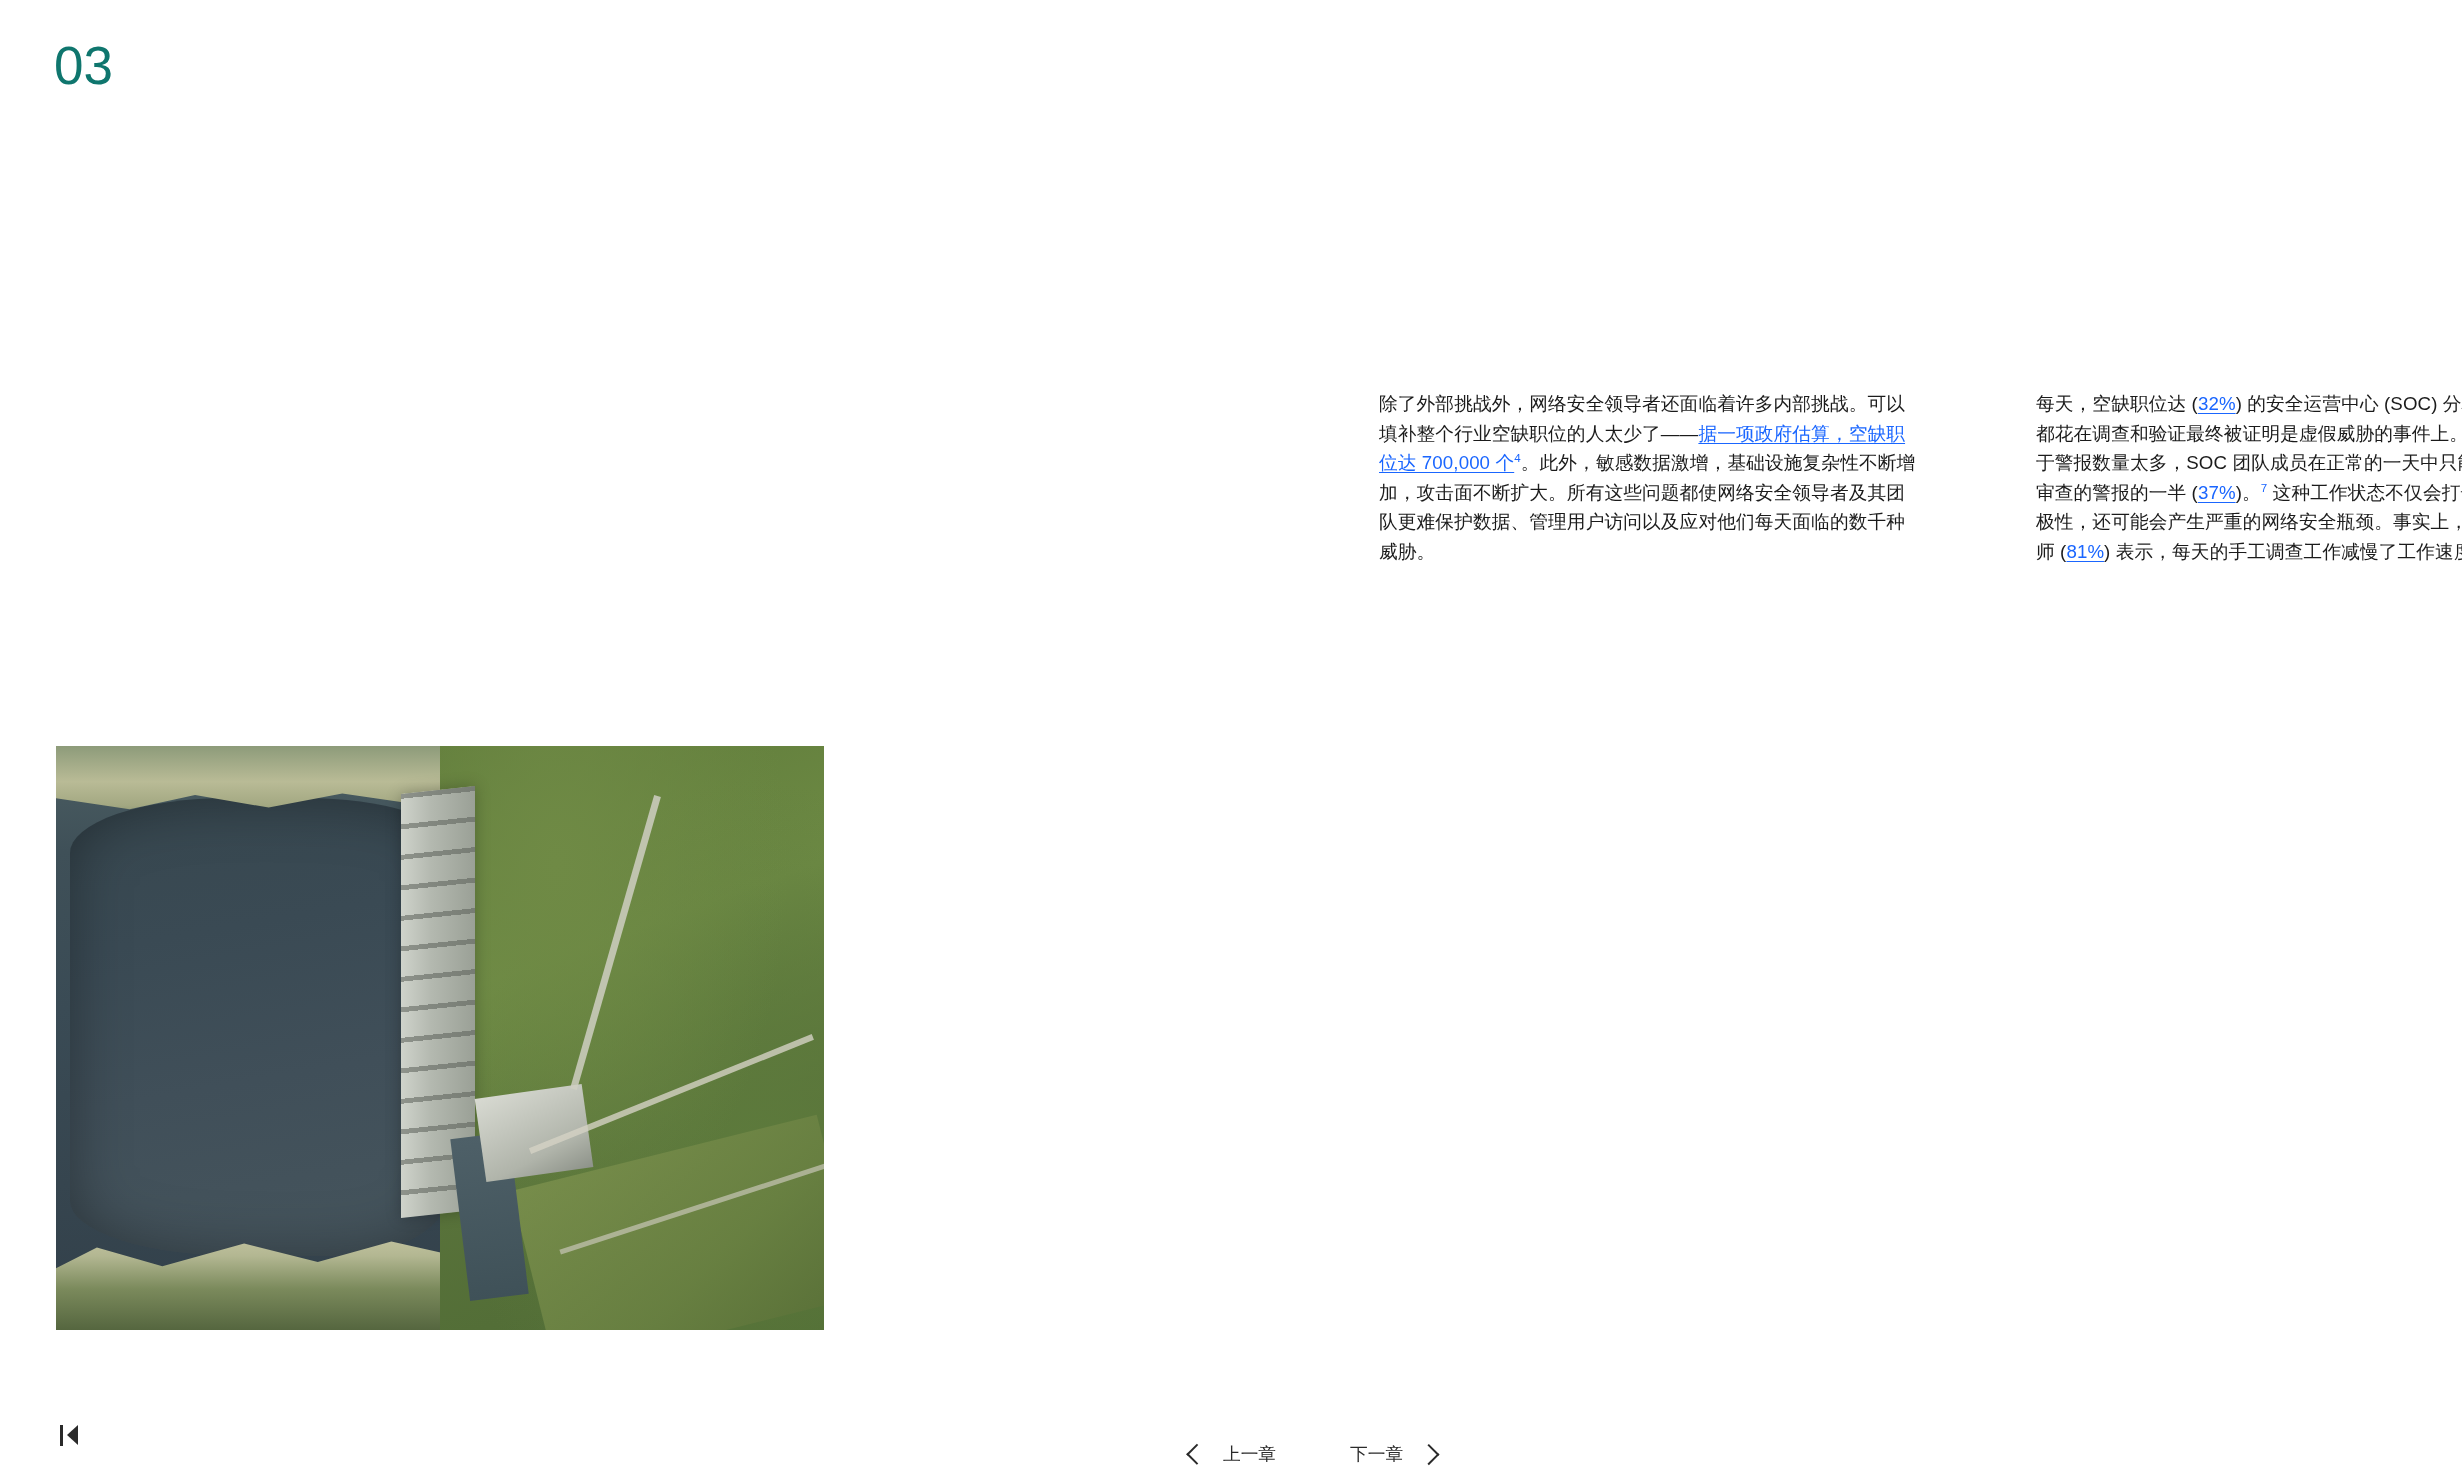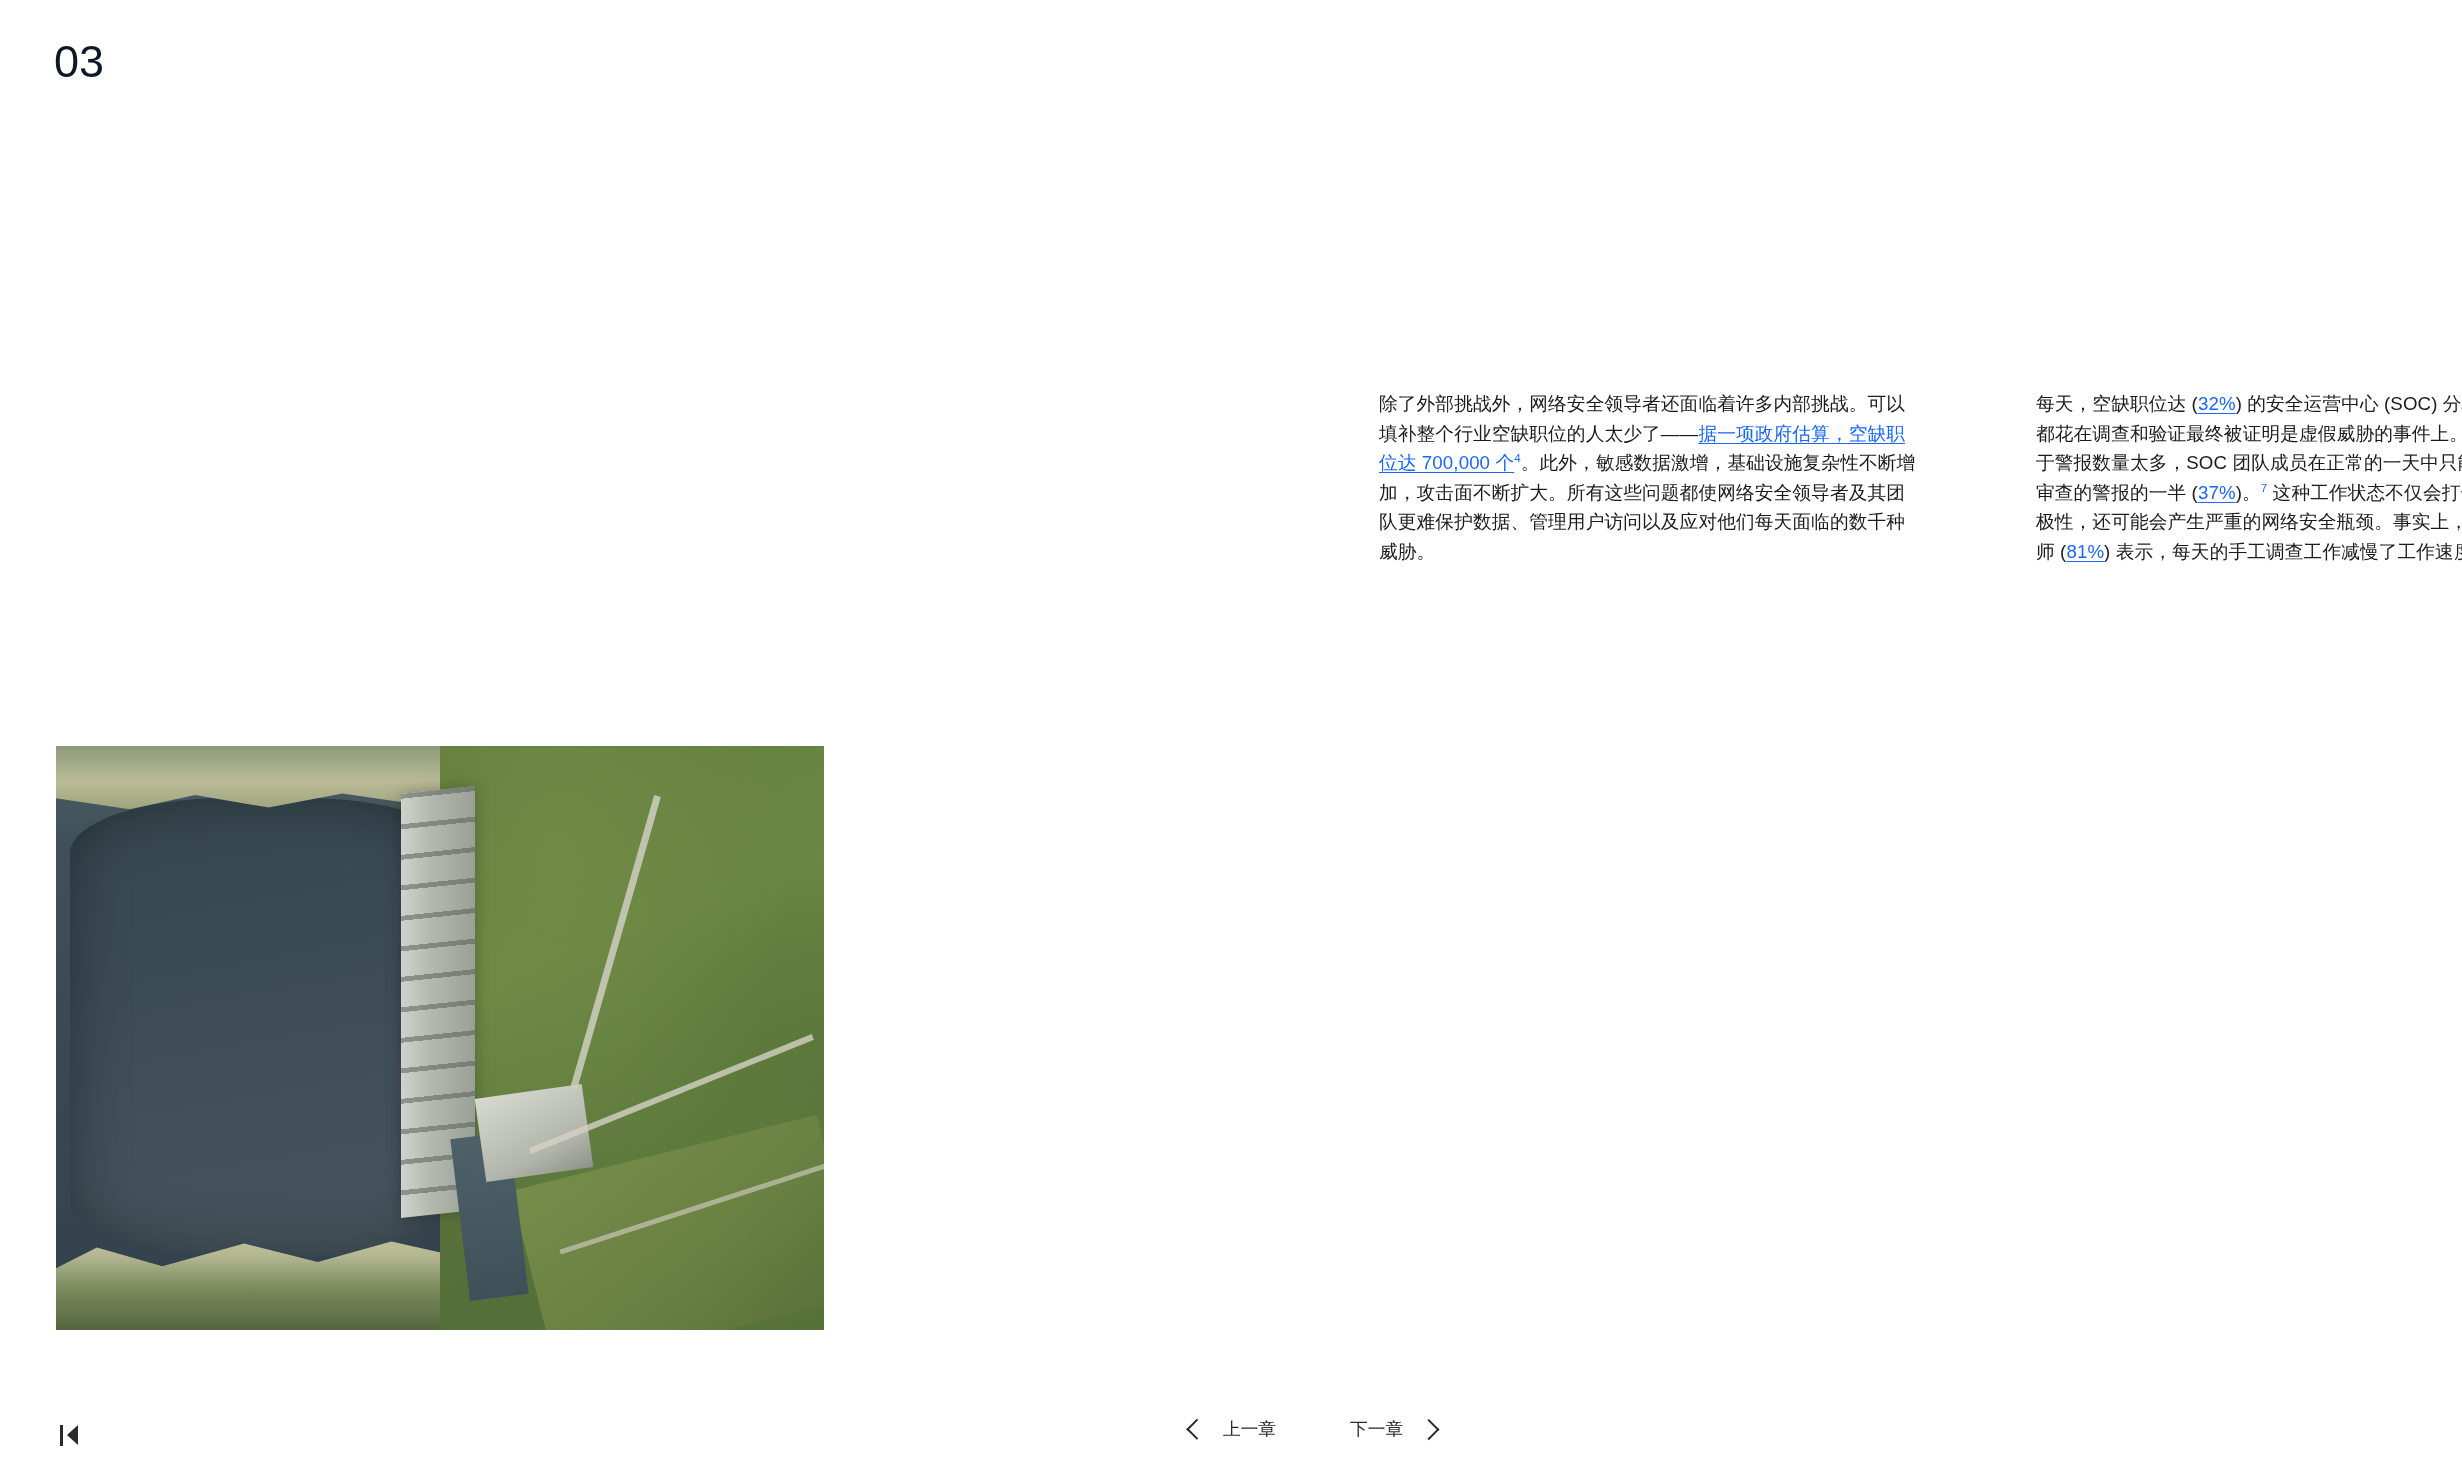--- a/index.html
+++ b/index.html
@@ -19,23 +19,23 @@
   .page {
     position: absolute;
     inset: 0;
   }
 
   
   .chapter-num {
     position: absolute;
     left: 54px;
     top: 39px;
-    font-size: 45px;
+    font-size: 53px;
     font-weight: 400;
-    color: #0f172a;
+    color: #0f766e;
     letter-spacing: 0px;
     line-height: 1;
   }
 
   
   .page-title {
     position: absolute;
     left: 54px;
     top: 175px;
     width: 768px;
@@ -196,21 +196,21 @@
     width: 34px;
     height: 29.5px;
     display: flex;
     align-items: center;
     justify-content: center;
   }
   .footer-nav {
     position: absolute;
     left: 50%;
     transform: translateX(-50%);
-    bottom: 36px;
+    bottom: 11px;
     display: flex;
     align-items: center;
     gap: 74px;
     font-size: 17.7px;
     color: #2a2a2a;
   }
   .nav-item {
     display: flex;
     align-items: center;
     gap: 18.7px;

